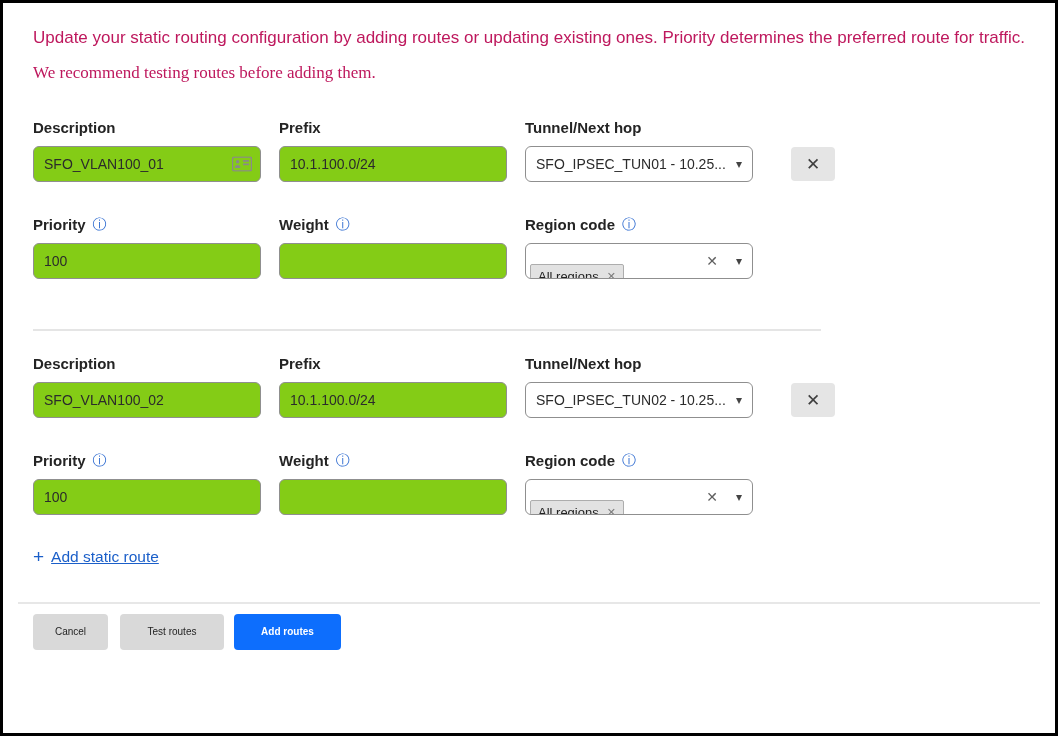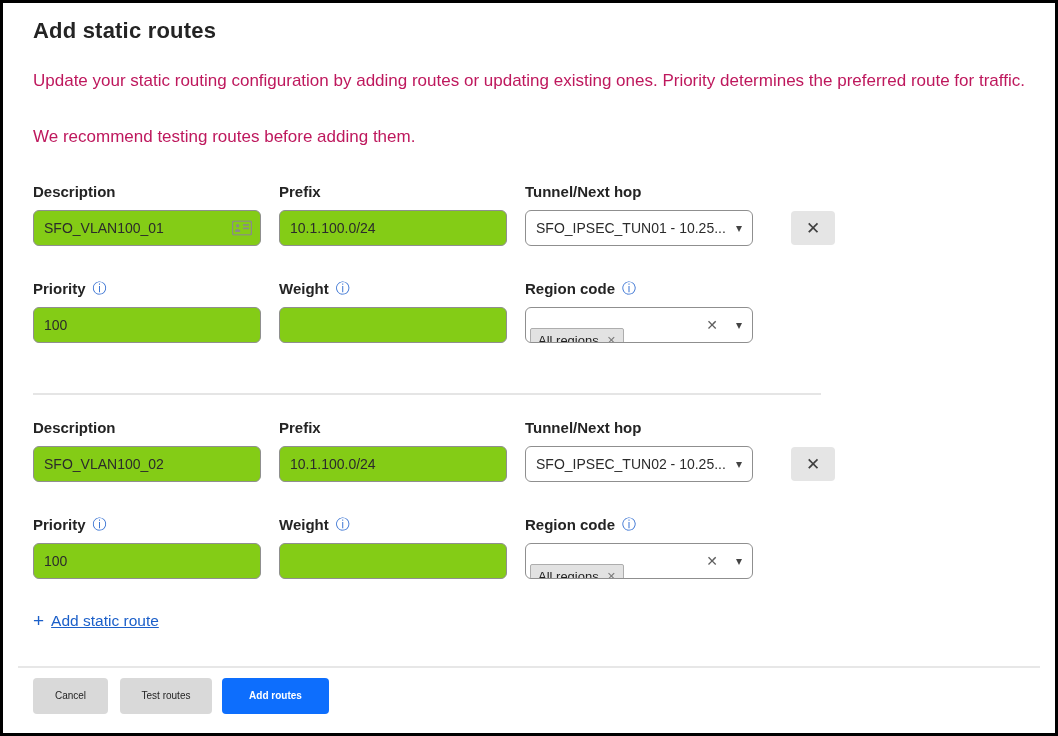--- a/index.html
+++ b/index.html
@@ -24,21 +24,21 @@
     letter-spacing: .2px;
     color: #242424;
     line-height: 30px;
   }
   p.body-text {
     font-size: 17px;
     color: #be185d;
     line-height: 21px;
   }
   p.intro { margin-top: 24px; }
-  p.note  { margin-top: 35px; }
+  p.note  { margin-top: 14px; font-family: Liberation Serif, serif; }
 
   .route { margin-top: 34px; }
   .field-row { display: flex; align-items: flex-end; }
   .field-row.second { margin-top: 32px; }
   .field { width: 228px; margin-right: 18px; }
   .label-row {
     display: flex; align-items: center;
     margin-bottom: 8px;
     font-size: 15px; font-weight: 700; color: #242424;
     line-height: 21px;
@@ -148,30 +148,29 @@
     height: 36px;
     border: none; border-radius: 4px;
     font-family: inherit;
     font-size: 10px;
     cursor: pointer;
     line-height: 1;
   }
   button.btn-gray { background: #d9d9d9; color: #1f1f1f; }
   button.btn-primary { background: #0d6efd; color: #ffffff; font-weight: 600; }
   .btn-cancel { width: 75px; }
-  .btn-test { width: 92px; margin-left: 12px; }
+  .btn-test { width: 104px; margin-left: 12px; }
   .btn-add { width: 107px; margin-left: 10px; }
 </style>
 </head>
 <body>
 
 <div class="frame">
   <div class="content">
 
-    <h1 class="page-title">Add static routes</h1>
     <p class="body-text intro">Update your static routing configuration by adding routes or updating existing ones. Priority determines the preferred route for traffic.</p>
     <p class="body-text note">We recommend testing routes before adding them.</p>
 
     <section class="route">
       <div class="field-row">
         <div class="field">
           <div class="label-row">
             <span>Description</span>
           </div>
           <div class="input-wrap">

